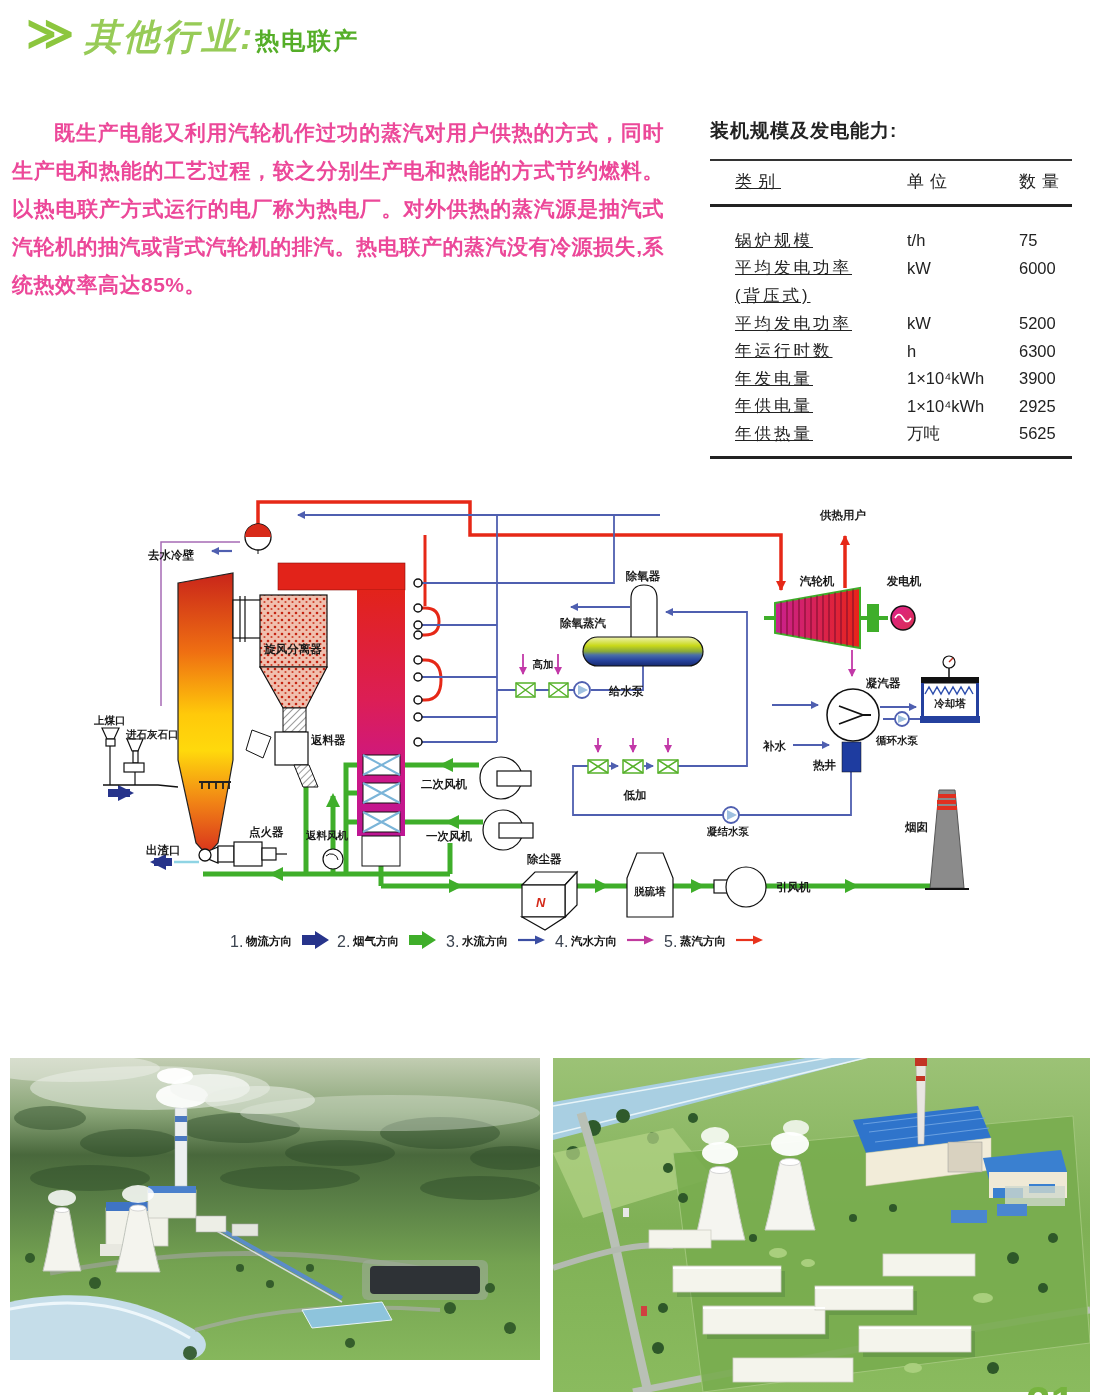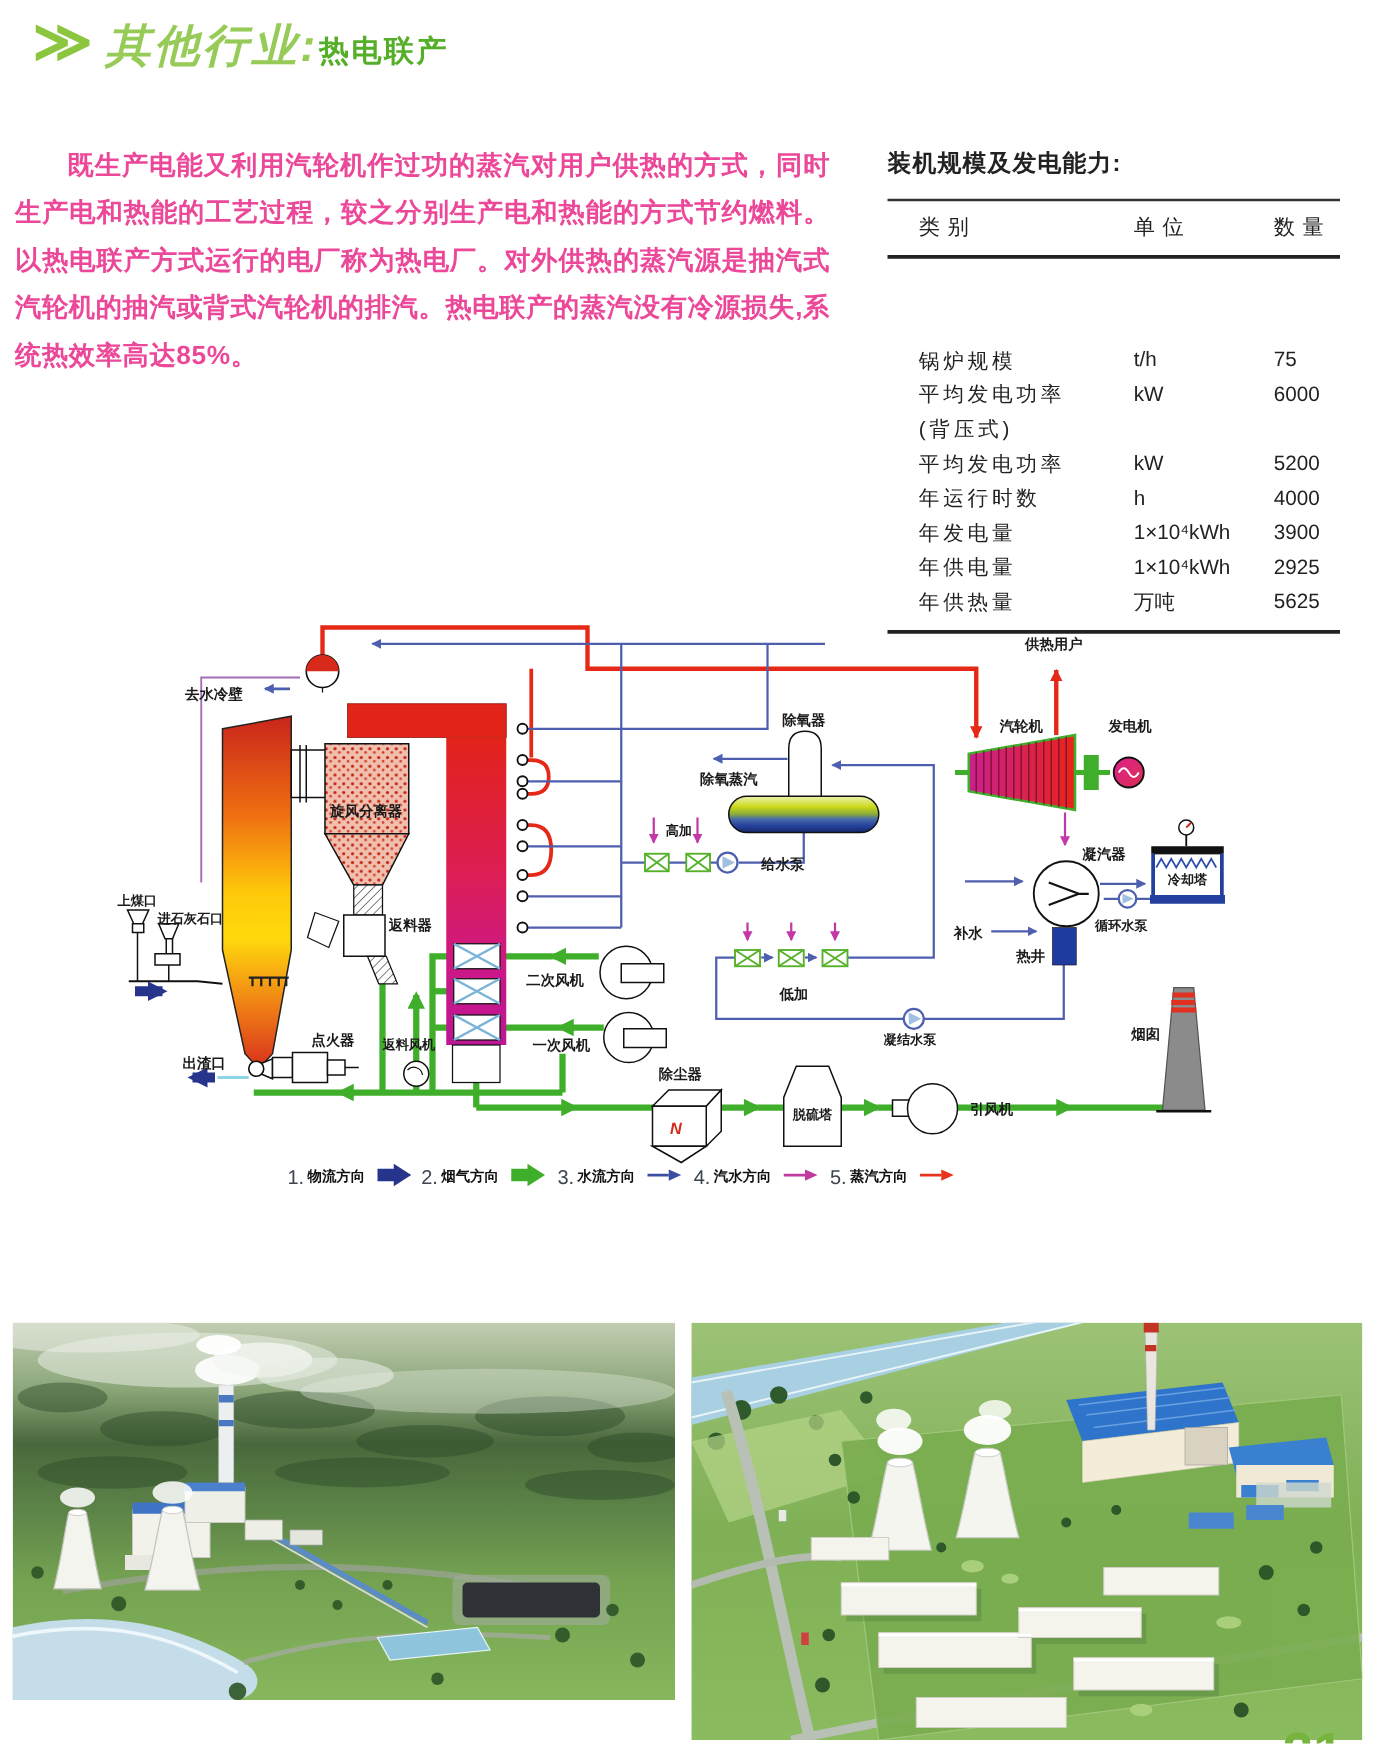--- a/index.html
+++ b/index.html
@@ -12,23 +12,23 @@
   .t2{font-size:24px;font-weight:bold;color:#55ae28;letter-spacing:2px;}
   
   .intro{position:absolute;left:12px;top:114px;width:652px;font-size:21px;line-height:38px;
          text-align:justify;text-indent:2em;color:#ec4899;letter-spacing:.5px;font-weight:bold;}
   
   .cap{position:absolute;left:710px;top:118px;width:362px;color:#222;}
   .cap-title{font-size:19px;font-weight:bold;letter-spacing:1px;margin-bottom:15px;}
   .cap-table{border-top:2px solid #333;border-bottom:3px solid #222;padding-bottom:8px;}
   .cap-head{display:flex;border-bottom:3px solid #222;padding:9px 0 11px;font-size:17px;}
   .cap-head span{letter-spacing:6px;}
-  .cap-body{padding-top:20px;margin-top:48px;}
+  .cap-body{padding-top:20px;}
   .cap-row{display:flex;align-items:center;height:27.6px;font-size:16.5px;}
-  .c1{flex:0 0 172px;padding-left:25px;}
+  .c1{flex:0 0 172px;padding-left:25px;text-decoration:underline;}
   .cap-row .c1{letter-spacing:3px;}
   .c2{flex:0 0 112px;}
   .c3{flex:1;}
   
   .diag{position:absolute;left:0;top:478px;width:1098px;height:500px;}
   .lbl{font-family:"Liberation Sans",sans-serif;font-size:11.5px;font-weight:bold;fill:#1a1a1a;}
   .lbl-s{font-size:10.5px;}
   .leg-num{font-family:"Liberation Sans",sans-serif;font-size:16px;fill:#3c4450;}
   .leg-lab{font-family:"Liberation Sans",sans-serif;font-size:11.5px;font-weight:bold;fill:#111;}
   
@@ -80,21 +80,21 @@
           <div class="cap-row">
             <span class="c1">平均发电功率</span>
             <span class="c2">kW</span>
             <span class="c3">5200</span>
           </div>
 
 
           <div class="cap-row">
             <span class="c1">年运行时数</span>
             <span class="c2">h</span>
-            <span class="c3">4000</span>
+            <span class="c3">6300</span>
           </div>
 
           <div class="cap-row">
             <span class="c1">年发电量</span>
             <span class="c2">1×10⁴kWh</span>
             <span class="c3">3900</span>
           </div>
 
           <div class="cap-row">
             <span class="c1">年供电量</span>

